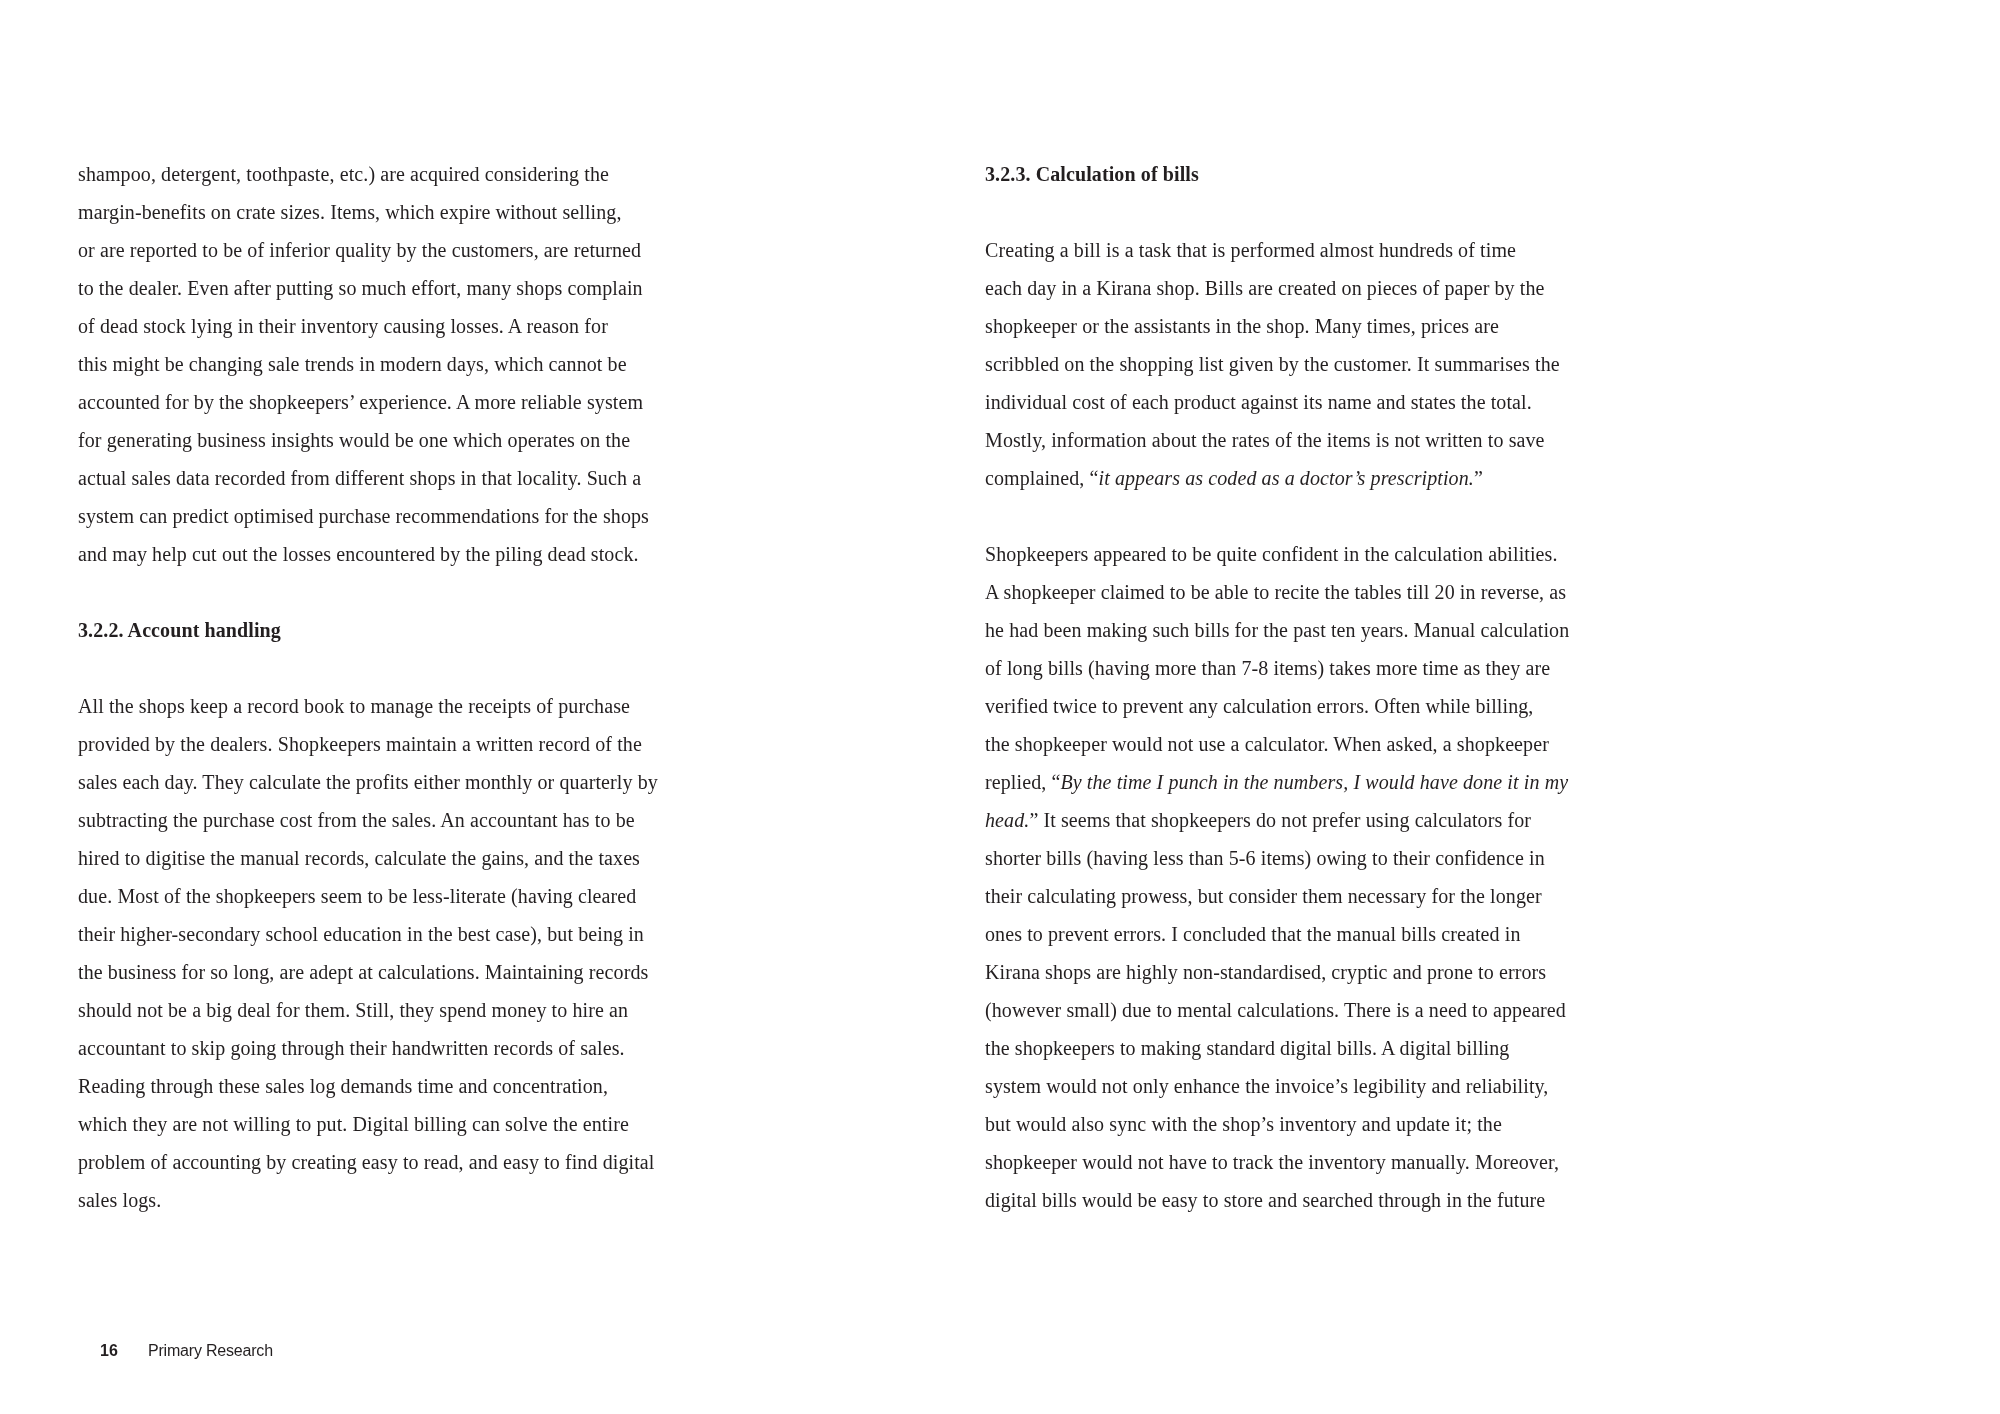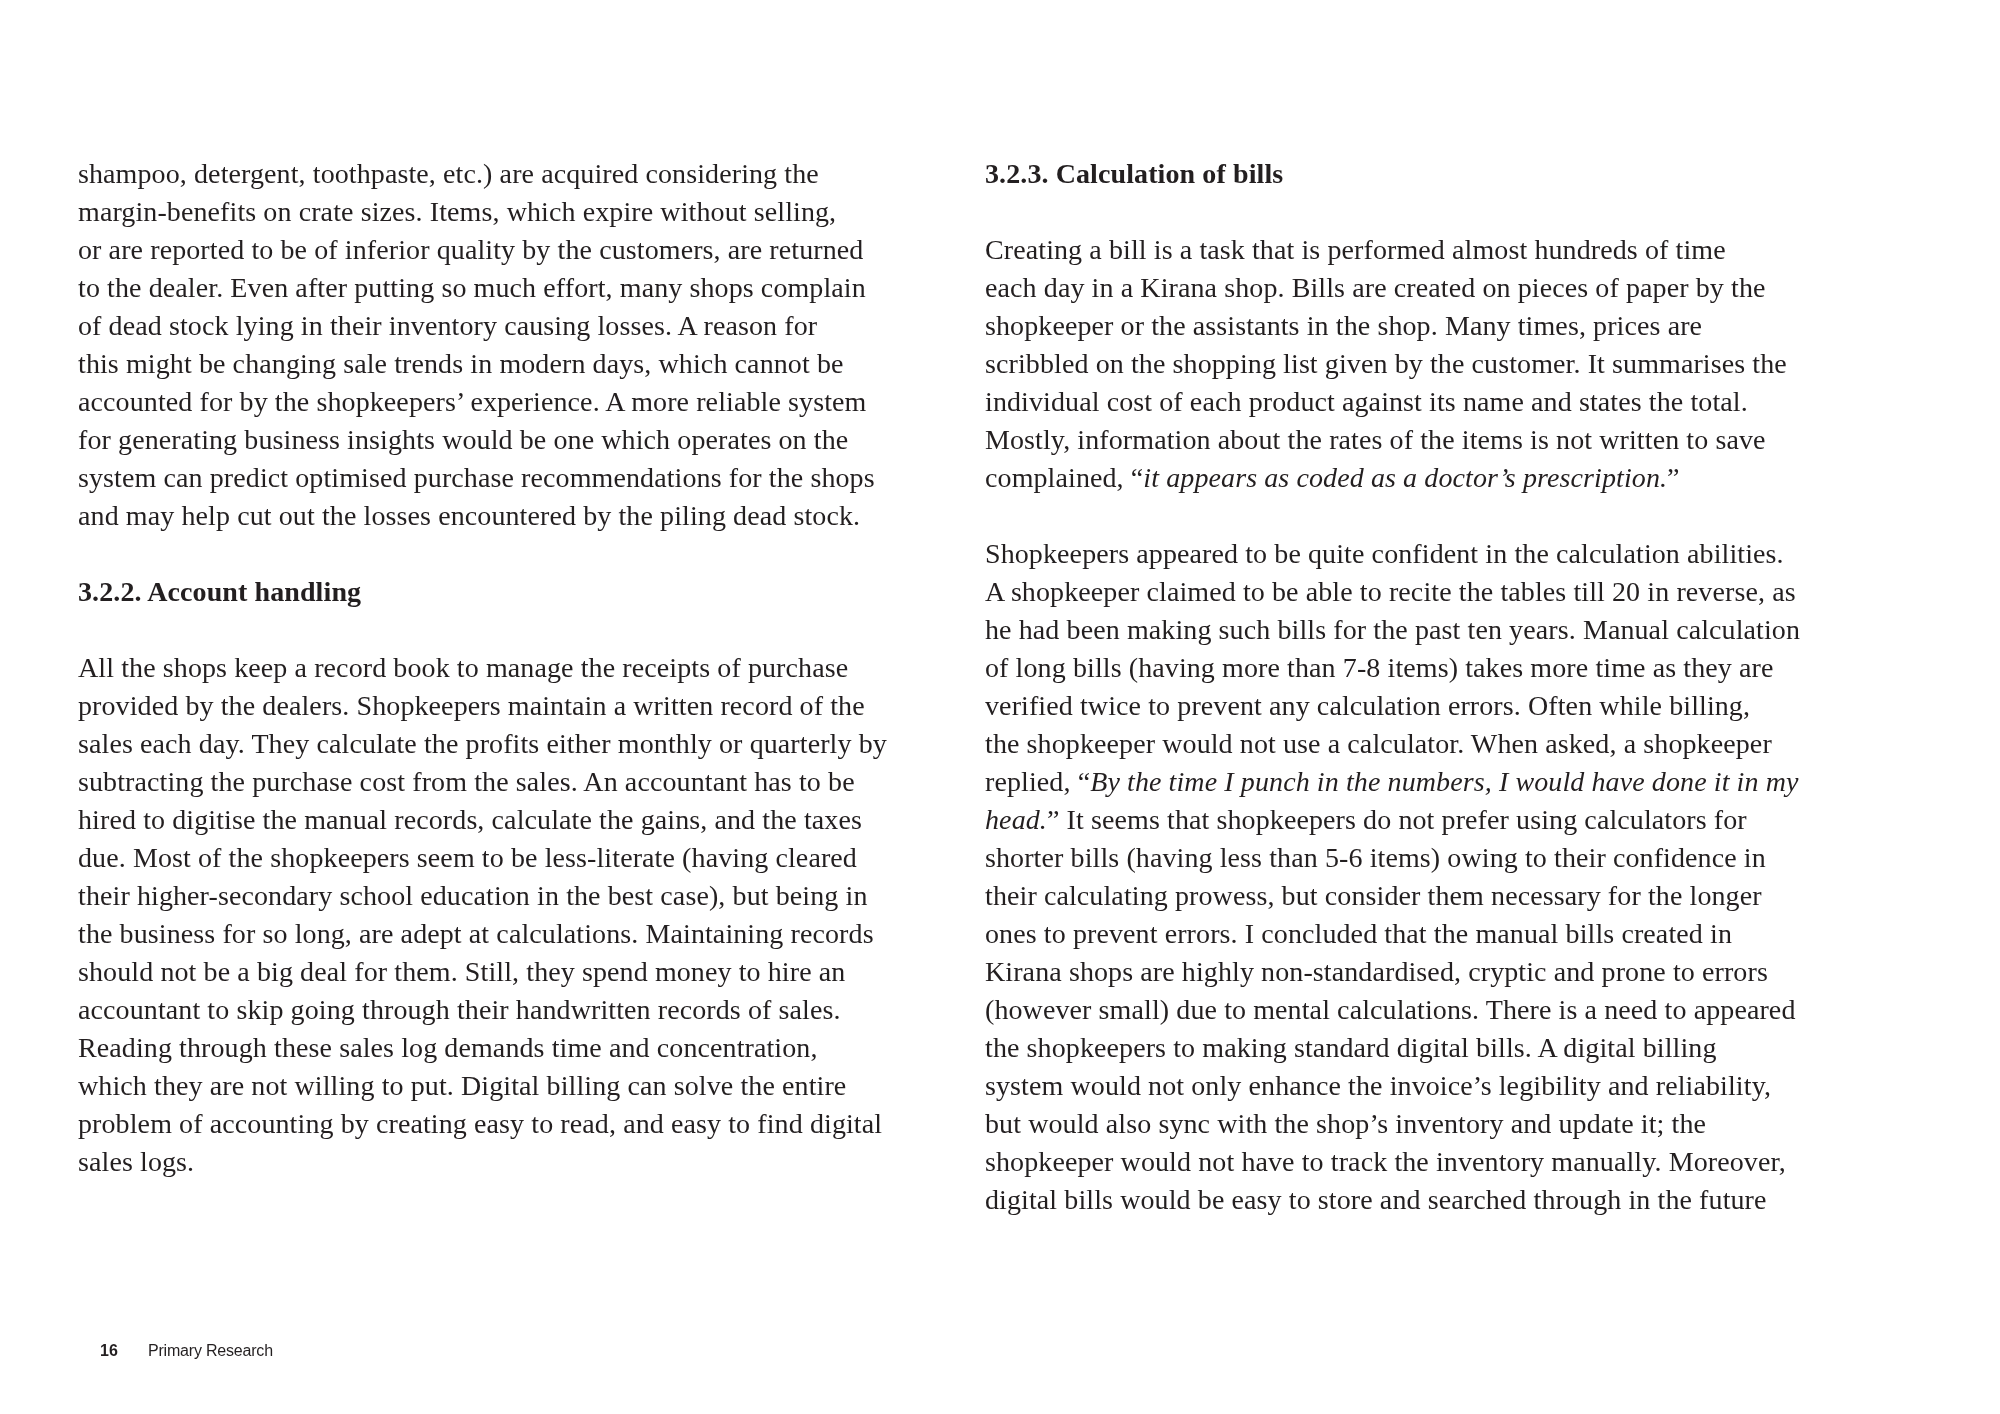--- a/index.html
+++ b/index.html
@@ -20,21 +20,21 @@
     top: 155px;
     width: 885px;
   }
   .col-left  { left: 78px; }
   .col-right { left: 985px; }
   .block { margin: 0; padding: 0; }
   .block + .block { margin-top: 38px; } 
   .line {
     height: 38px;
     line-height: 38px;
-    font-size: 28px;
+    font-size: 20px;
     white-space: nowrap;
     letter-spacing: 0.1px;
   }
   .heading .line {
     font-weight: bold;
   }
   .it { font-style: italic; }
   .footer {
     position: absolute;
     top: 1342px;
@@ -67,20 +67,21 @@
 <div class="column col-left">
     <div class="block para">
       <div class="line"><span>shampoo, detergent, toothpaste, etc.) are acquired considering the</span></div>
       <div class="line"><span>margin-benefits on crate sizes. Items, which expire without selling,</span></div>
       <div class="line"><span>or are reported to be of inferior quality by the customers, are returned</span></div>
       <div class="line"><span>to the dealer. Even after putting so much effort, many shops complain</span></div>
       <div class="line"><span>of dead stock lying in their inventory causing losses. A reason for</span></div>
       <div class="line"><span>this might be changing sale trends in modern days, which cannot be</span></div>
       <div class="line"><span>accounted for by the shopkeepers’ experience. A more reliable system</span></div>
       <div class="line"><span>for generating business insights would be one which operates on the</span></div>
+      <div class="line"><span>actual sales data recorded from different shops in that locality. Such a</span></div>
       <div class="line"><span>system can predict optimised purchase recommendations for the shops</span></div>
       <div class="line"><span>and may help cut out the losses encountered by the piling dead stock.</span></div>
     </div>
     <div class="block heading">
       <div class="line"><span>3.2.2. Account handling</span></div>
     </div>
     <div class="block para">
       <div class="line"><span>All the shops keep a record book to manage the receipts of purchase</span></div>
       <div class="line"><span>provided by the dealers. Shopkeepers maintain a written record of the</span></div>
       <div class="line"><span>sales each day. They calculate the profits either monthly or quarterly by</span></div>

